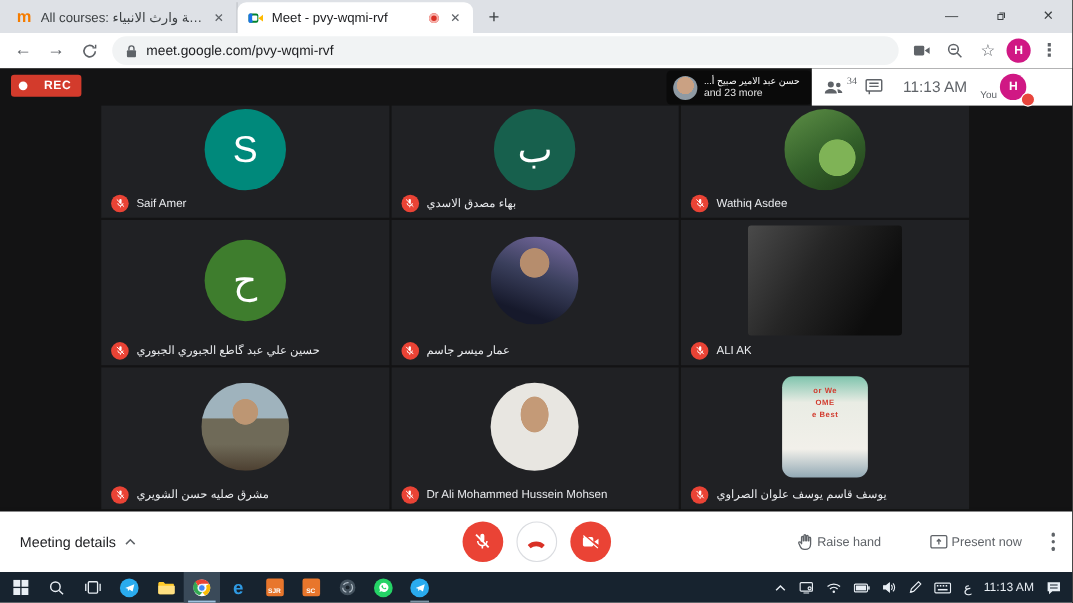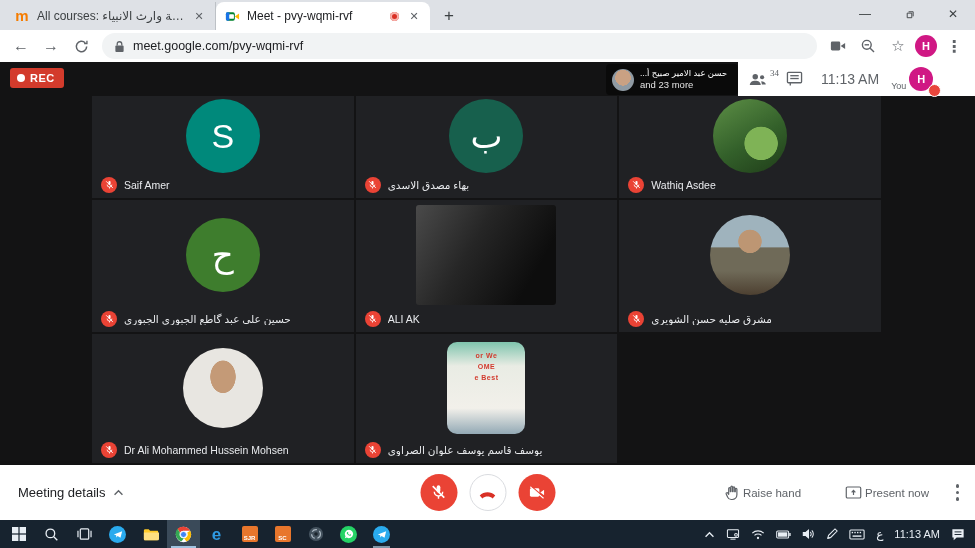--- a/index.html
+++ b/index.html
@@ -25,21 +25,21 @@
   .toolbar { height:32px; background:#fff; display:flex; align-items:center; padding:0 8px; gap:4px; }
   .navbtn { width:26px; height:26px; display:flex; align-items:center; justify-content:center; color:#5f6368; font-size:16px; }
   .omnibox { flex:1; height:26px; background:#f1f3f4; border-radius:13px; display:flex; align-items:center; padding:0 12px; gap:8px; margin:0 4px; }
   .omnibox .url { font-size:12.5px; color:#202124; }
   .obicons { display:flex; align-items:center; gap:4px; }
   .obicon { width:26px; height:26px; display:flex; align-items:center; justify-content:center; color:#5f6368; }
   .avatar-sm { width:22px; height:22px; border-radius:50%; background:#d01884; color:#fff; font-size:11px; font-weight:bold; display:flex; align-items:center; justify-content:center; }
 
   
   .meet { position:relative; height:458px; background:#131314; overflow:hidden; }
-  .rec-badge { position:absolute; left:10px; top:6px; background:#d33b2c; color:#fff; font-size:11px; font-weight:bold; letter-spacing:.5px; border-radius:3px; padding:4px 9px 4px 7px; display:flex; align-items:center; gap:5px; z-index:5; }
+  .rec-badge { position:absolute; left:10px; top:6px; background:#d33b2c; color:#fff; font-size:11px; font-weight:bold; letter-spacing:.5px; border-radius:3px; padding:4px 9px 4px 7px; display:flex; align-items:center; gap:15px; z-index:5; }
   .rec-badge .dot { width:8px; height:8px; background:#fff; border-radius:50%; }
 
   .meet-header { position:absolute; right:0; top:0; width:237px; height:34px; background:#fff; display:flex; align-items:center; gap:10px; padding:0 6px 0 10px; z-index:6; }
   .mh-icon { position:relative; color:#5f6368; display:flex; align-items:center; }
   .mh-count { position:absolute; top:-4px; right:-11px; font-size:9px; color:#5f6368; }
   .mh-time { font-size:14px; color:#5f6368; white-space:nowrap; margin-left:8px; }
   .you-wrap { display:flex; align-items:flex-end; gap:3px; margin-left:2px; position:relative; }
   .you-label { font-size:9px; color:#5f6368; }
   .avatar-you { width:24px; height:24px; border-radius:50%; background:#d01884; color:#fff; font-size:11px; font-weight:bold; display:flex; align-items:center; justify-content:center; }
   .ext-badge { position:absolute; right:-8px; bottom:-6px; width:13px; height:13px; border-radius:50%; background:#e8453c; border:1px solid #fff; }
@@ -274,20 +274,36 @@
                 <path d="M2.8 6a3.2 3.2 0 0 0 6.4 0" fill="none" stroke="#fff" stroke-width="1.1"></path>
                 <line x1="6" y1="9.2" x2="6" y2="11.2" stroke="#fff" stroke-width="1.1"></line>
                 <line x1="1.6" y1="1.6" x2="10.4" y2="10.4" stroke="#fff" stroke-width="1.2"></line>
               </svg>
           </span>
           <span class="pname" dir="auto">حسين علي عبد گاطع الجبوري الجبوري</span>
         </div>
       </div>
         <div class="tile">
         <div class="avwrap">
+            <div class="av av-photo-suit"></div>
+          </div>
+        <div class="namerow">
+          <span class="micbadge">
+            <svg width="9" height="10" viewBox="0 0 12 13">
+                <rect x="4.6" y="1" width="2.8" height="5.6" rx="1.4" fill="#fff"></rect>
+                <path d="M2.8 6a3.2 3.2 0 0 0 6.4 0" fill="none" stroke="#fff" stroke-width="1.1"></path>
+                <line x1="6" y1="9.2" x2="6" y2="11.2" stroke="#fff" stroke-width="1.1"></line>
+                <line x1="1.6" y1="1.6" x2="10.4" y2="10.4" stroke="#fff" stroke-width="1.2"></line>
+              </svg>
+          </span>
+          <span class="pname" dir="auto">عمار ميسر جاسم</span>
+        </div>
+      </div>
+        <div class="tile">
+        <div class="avwrap">
             <div class="av av-video-dark"></div>
           </div>
         <div class="namerow">
           <span class="micbadge">
             <svg width="9" height="10" viewBox="0 0 12 13">
                 <rect x="4.6" y="1" width="2.8" height="5.6" rx="1.4" fill="#fff"></rect>
                 <path d="M2.8 6a3.2 3.2 0 0 0 6.4 0" fill="none" stroke="#fff" stroke-width="1.1"></path>
                 <line x1="6" y1="9.2" x2="6" y2="11.2" stroke="#fff" stroke-width="1.1"></line>
                 <line x1="1.6" y1="1.6" x2="10.4" y2="10.4" stroke="#fff" stroke-width="1.2"></line>
               </svg>

